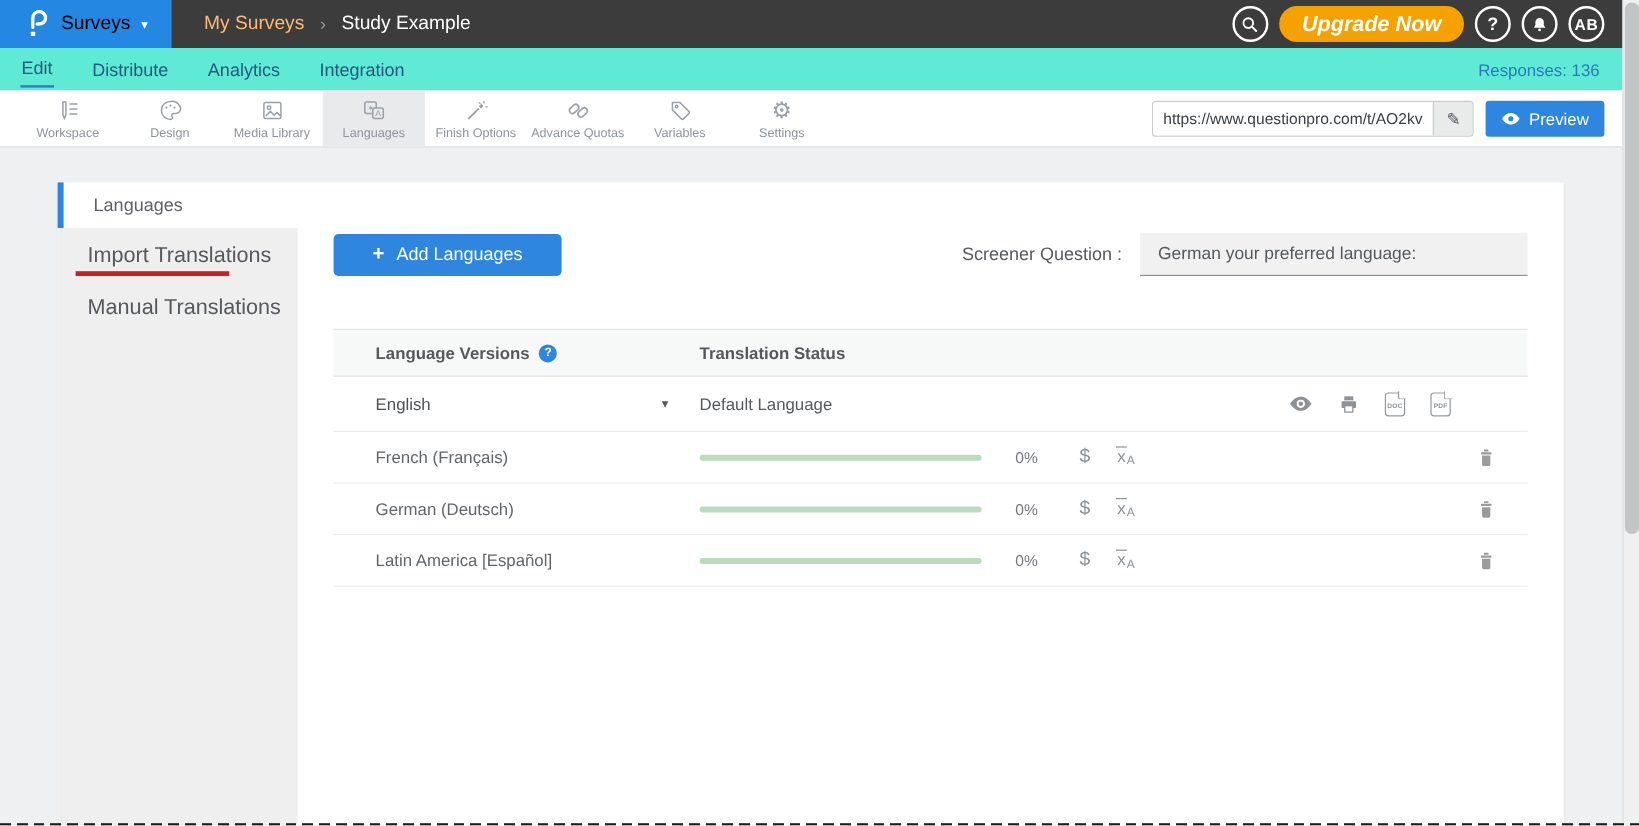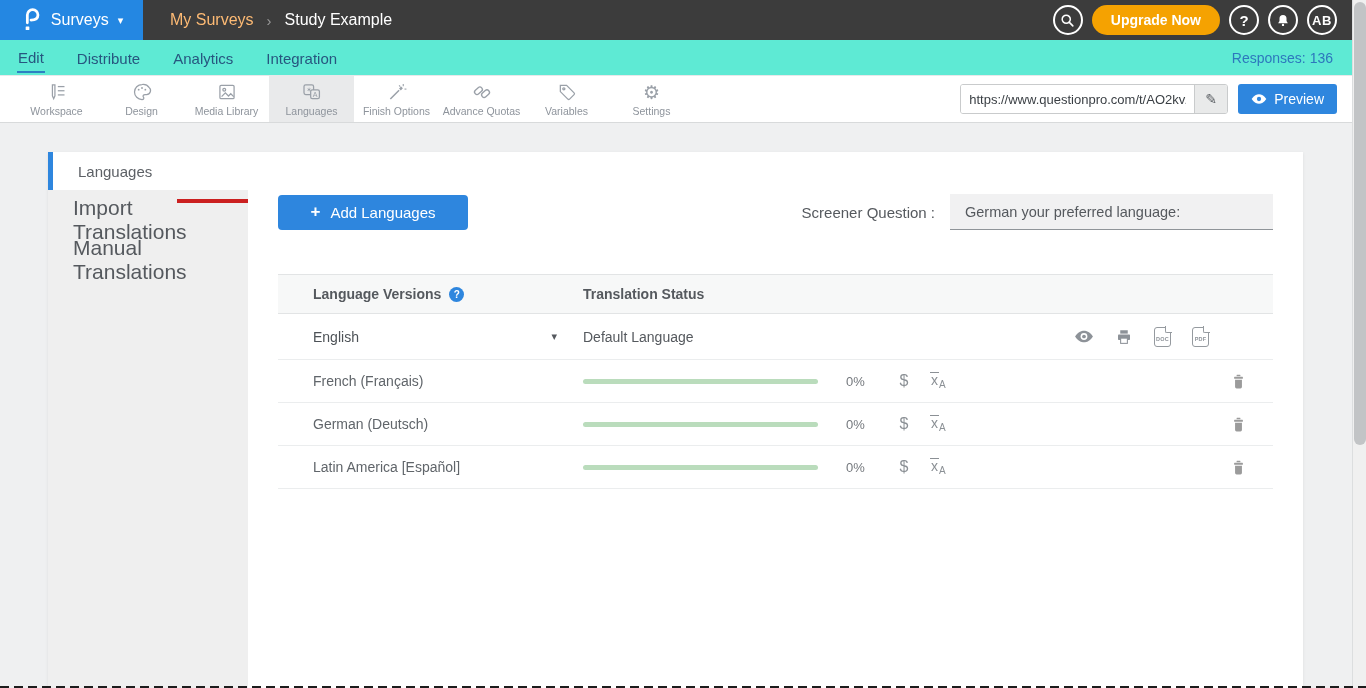--- a/index.html
+++ b/index.html
@@ -2,30 +2,30 @@
 <html><head>
 <meta charset="utf-8">
 <style>
   * { margin:0; padding:0; box-sizing:border-box; }
   html,body { width:1366px; height:688px; overflow:hidden; }
   body { font-family:"Liberation Sans","DejaVu Sans",sans-serif; background:#eff0f1; position:relative; }
 
   
   .topbar { height:40px; background:#3c3c3c; display:flex; align-items:center; }
   .brand { width:143px; height:40px; background:#2487e2; display:flex; align-items:center; justify-content:center; gap:9px; cursor:pointer; }
-  .brand-label { color:#ffffff; font-size:16px; }
+  .brand-label { color:#000000; font-size:16px; }
   .brand .caret { color:#fff; font-size:11px; }
   .breadcrumb { display:flex; align-items:center; gap:13px; margin-left:27px; font-size:16px; }
   .crumb-parent { color:#fdba74; cursor:pointer; }
   .crumb-sep { color:#9a9a9a; font-size:15px; }
   .crumb-current { color:#fff; }
   .topbar-right { margin-left:auto; display:flex; align-items:center; gap:9px; padding-right:29px; }
   .circle-btn { width:30px; height:30px; border:2px solid #fff; border-radius:50%; display:flex; align-items:center; justify-content:center; color:#fff; font-weight:bold; font-size:15px; cursor:pointer; background:transparent; }
   .avatar { font-size:13px; letter-spacing:0.5px; }
-  .upgrade-btn { height:30px; padding:0 19px; background:#f5a201; border:none; border-radius:16px; color:#fff; font-weight:bold; font-size:14px; cursor:pointer; font-family:inherit; }
+  .upgrade-btn { height:30px; padding:0 19px; background:#f5a201; border:none; border-radius:16px; color:#fff; font-weight:bold; font-size:18px; cursor:pointer; font-family:inherit;font-style:italic; }
 
   
   .navrow { height:36px; background:#5eead4; display:flex; align-items:center; padding-left:17px; border-bottom:1px solid #e7e9ea; }
   .nav-tab { margin-right:31px; font-size:15px; color:#27567f; font-weight:500; cursor:pointer; padding:7px 1px 5px; }
   .nav-tab.active { border-bottom:2px solid #2d7fc1; }
   .responses { margin-left:auto; margin-right:33px; color:#2d77bd; font-size:14px; }
 
   
   .toolbar { height:47px; background:#fff; border-bottom:1px solid #d8dadb; display:flex; align-items:stretch; padding-left:14px; }
   .tool-item { width:85px; display:flex; flex-direction:column; align-items:center; justify-content:center; gap:3px; cursor:pointer; }
@@ -38,21 +38,21 @@
   .url-input { flex:1; border:none; outline:none; font-size:13px; color:#3a3f44; padding:0 8px; font-family:inherit; min-width:0; }
   .url-edit { width:33px; background:#e9eaea; border:none; border-left:1px solid #c9cbcc; color:#55595e; font-size:14px; cursor:pointer; }
   .preview-btn { height:30px; padding:0 13px; background:#2e86de; border:none; border-radius:3px; color:#fff; font-size:14px; display:flex; align-items:center; gap:7px; cursor:pointer; font-family:inherit; }
 
   
   .main { position:relative; height:565px; }
   .card { position:absolute; left:48px; top:29px; width:1255px; height:536px; background:#fff; box-shadow:0 1px 3px rgba(0,0,0,0.08); display:flex; flex-direction:column; }
   .card-header { height:38px; display:flex; align-items:center; border-left:5px solid #2e86de; padding-left:25px; font-size:15px; color:#5d6166; flex:none; }
   .card-body { flex:1; display:flex; min-height:0; }
   .side-panel { width:200px; background:#efefef; flex:none; padding-top:6px; }
-  .side-item { height:40px; display:flex; flex-direction:row; justify-content:center; padding-left:25px; font-size:21px; color:#55595e; cursor:pointer; }
+  .side-item { height:40px; display:flex; flex-direction:column; justify-content:center; padding-left:25px; font-size:18px; color:#55595e; cursor:pointer; }
   .side-item.annotated .side-item-label { display:inline-block; }
   .red-underline { width:128px; height:4px; background:#cb2020; margin-top:3px; margin-left:-10px; }
   .content { flex:1; padding:4px 30px 0 30px; min-width:0; }
 
   .content-top { display:flex; align-items:center; justify-content:space-between; }
   .add-lang-btn { width:190px; height:35px; background:#2e86de; border:none; border-radius:4px; color:#fff; font-size:15px; display:flex; align-items:center; justify-content:center; gap:10px; cursor:pointer; font-family:inherit; }
   .add-plus { font-size:17px; font-weight:bold; }
   .screener { display:flex; align-items:center; }
   .screener-label { font-size:15px; color:#55595e; margin-right:15px; }
   .screener-select { width:323px; height:36px; background:#f1f1f2; border:none; border-bottom:1px solid #8f9499; display:flex; align-items:center; padding-left:15px; font-size:14.5px; color:#55595e; cursor:pointer; }

